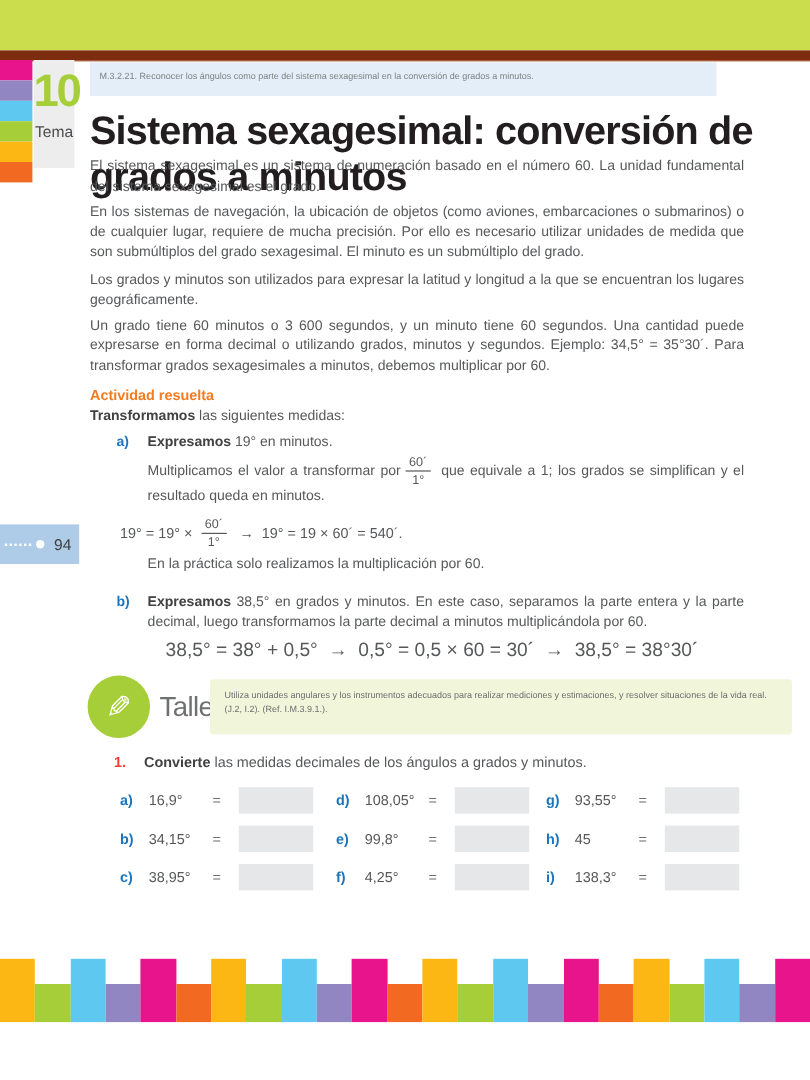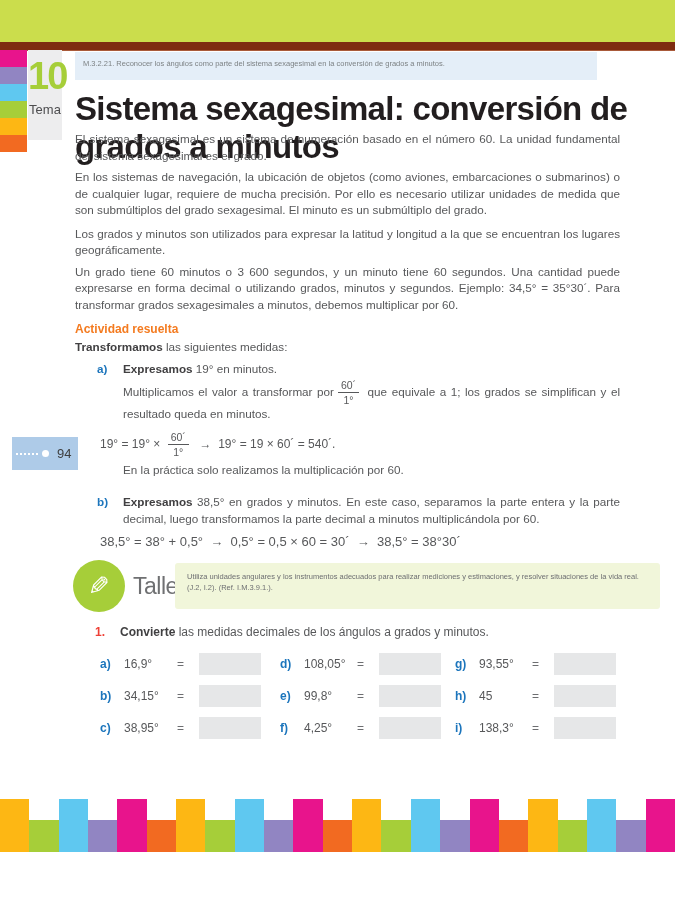--- a/index.html
+++ b/index.html
@@ -40,24 +40,24 @@
 
   .explain{margin:0 0 8px 48px;font-size:11.7px;line-height:16.5px;text-align:justify;}
   .frac{display:inline-flex;flex-direction:column;text-align:center;vertical-align:middle;
         font-size:10.5px;line-height:12px;margin:0 4px;}
   .frac .num{border-bottom:1px solid #57585a;padding:0 3px 1px 3px;}
   .frac .den{padding-top:1px;}
 
   .equation-a{display:flex;align-items:center;margin:0 0 4px 25px;font-size:12px;}
   .equation-a .eq-part{white-space:pre;}
   .note-line{margin:0 0 16px 48px;font-size:11.7px;line-height:16.5px;}
-  .equation-b{margin:0 0 14px 25px;font-size:13px;white-space:pre;}
-
-  
-  .page-tab{position:absolute;top:437px;left:12px;width:66px;height:33px;background:#aecbe8;
+  .equation-b{margin:0 0 14px 25px;font-size:16px;white-space:pre;text-align:center;}
+
+  
+  .page-tab{position:absolute;top:437px;left:0;width:66px;height:33px;background:#aecbe8;
             display:flex;align-items:center;gap:4px;padding-left:4px;box-sizing:border-box;}
   .page-tab .leader{width:22px;border-top:2px dotted #ffffff;}
   .page-tab .dot{width:7px;height:7px;border-radius:50%;background:#ffffff;}
   .page-tab .pnum{font-size:13px;color:#3f4041;margin-left:4px;}
 
   
   .taller-row{position:relative;height:48px;margin:0 0 13px 0;}
   .taller-circle{position:absolute;left:-2px;top:-3px;width:52px;height:52px;border-radius:50%;
                  background:#a6ce39;display:flex;align-items:center;justify-content:center;}
   .pencil-glyph{color:#ffffff;font-size:26px;transform:scaleX(-1);line-height:1;}

